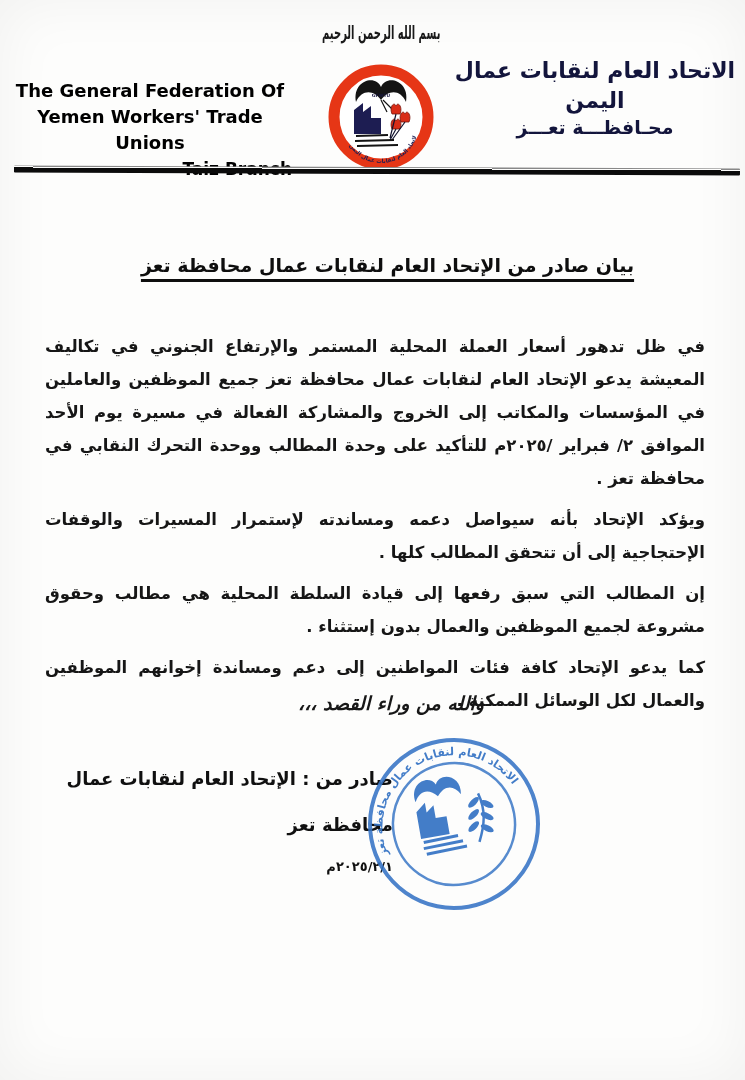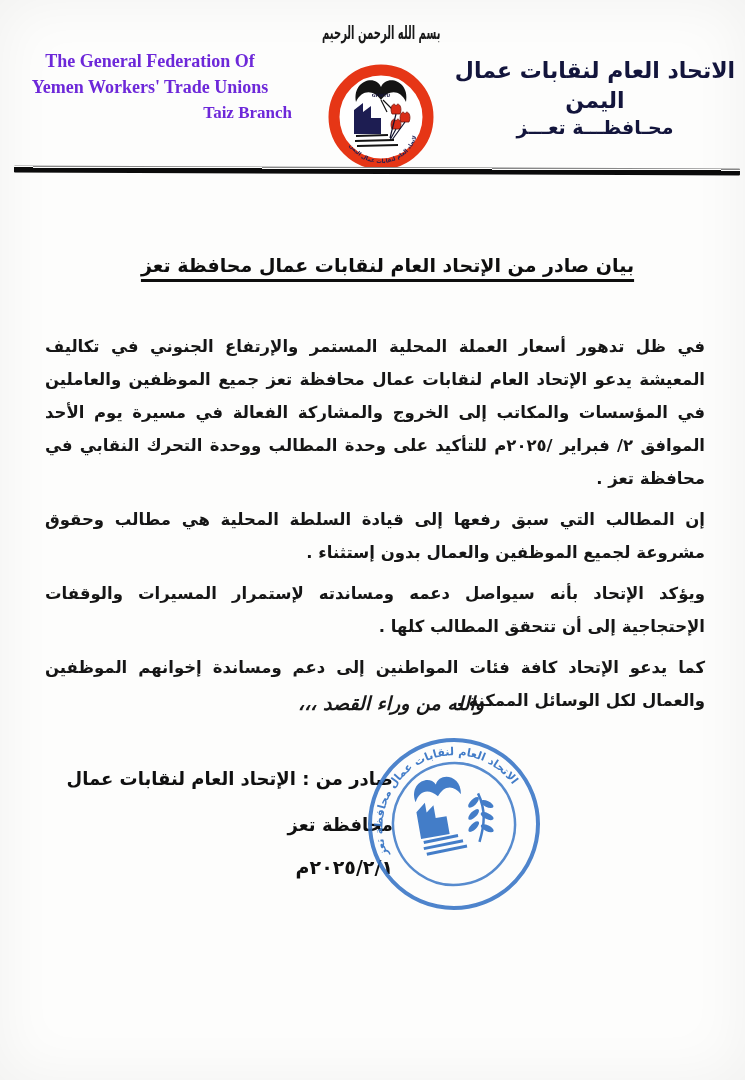--- a/index.html
+++ b/index.html
@@ -13,23 +13,23 @@
     font-family:"DejaVu Sans",sans-serif;
   }
   
   .bismillah{
     position:absolute;left:322px;top:22px;width:110px;height:34px;
     text-align:center;font-size:10px;font-weight:bold;color:#1a1a1a;
     letter-spacing:-1px;transform:scaleY(1.9);transform-origin:top center;
     white-space:nowrap;
   }
   .hdr-en{
-    position:absolute;left:8px;top:48px;width:284px;
-    text-align:center;color:#6d28d9;font-weight:bold;
-    font-size:18px;line-height:26px;font-family:Liberation Serif, serif;
+    position:absolute;left:8px;top:78px;width:284px;
+    text-align:center;color:#000000;font-weight:bold;
+    font-size:18px;line-height:26px;
   }
   .hdr-en .l3{font-size:17px;text-align:right;}
   .hdr-ar{
     position:absolute;right:0;top:56px;width:300px;
     text-align:center;color:#13153c;font-weight:bold;direction:rtl;
   }
   .hdr-ar .l1{font-size:22px;line-height:30px;}
   .hdr-ar .l2{font-size:19px;}
   .logo{position:absolute;left:322px;top:56px;}
   .rule{
@@ -58,21 +58,21 @@
     text-align:center;transform:translateX(16px);
     direction:rtl;font-style:italic;font-weight:bold;font-size:19px;color:#171717;
   }
   
   .signature{
     position:absolute;left:58px;top:766px;width:335px;
     text-align:right;direction:rtl;color:#101010;font-weight:bold;
   }
   .sig-issued{font-size:18px;line-height:26px;margin-bottom:20px;}
   .sig-branch{font-size:18px;line-height:26px;margin-bottom:16px;}
-  .sig-date{font-size:19px;line-height:26px;}
+  .sig-date{font-size:13px;line-height:26px;}
   .stamp-wrap{
     position:absolute;left:364px;top:734px;width:180px;height:180px;
     transform:rotate(-10deg);opacity:.93;
   }
 </style>
 </head>
 <body>
 
 <div class="page">
 
@@ -124,22 +124,22 @@
   </div>
 
   <div class="rule"></div>
 
   <div class="title">
     <span class="u">بيان صادر من الإتحاد العام لنقابات عمال محافظة تعز</span>
   </div>
 
   <div class="body-text">
     <p>في ظل تدهور أسعار العملة المحلية المستمر والإرتفاع الجنوني في تكاليف المعيشة يدعو الإتحاد العام لنقابات عمال محافظة تعز جميع الموظفين والعاملين في المؤسسات والمكاتب إلى الخروج والمشاركة الفعالة في مسيرة يوم الأحد الموافق ٢/ فبراير /٢٠٢٥م للتأكيد على وحدة المطالب ووحدة التحرك النقابي في محافظة تعز .</p>
+    <p>ويؤكد الإتحاد بأنه سيواصل دعمه ومساندته لإستمرار المسيرات والوقفات الإحتجاجية إلى أن تتحقق المطالب كلها .</p>
     <p>إن المطالب التي سبق رفعها إلى قيادة السلطة المحلية هي مطالب وحقوق مشروعة لجميع الموظفين والعمال بدون إستثناء .</p>
-    <p>ويؤكد الإتحاد بأنه سيواصل دعمه ومساندته لإستمرار المسيرات والوقفات الإحتجاجية إلى أن تتحقق المطالب كلها .</p>
     <p>كما يدعو الإتحاد كافة فئات المواطنين إلى دعم ومساندة إخوانهم الموظفين والعمال لكل الوسائل الممكنة .</p>
   </div>
 
   <div class="closing">والله من وراء القصد ،،،</div>
 
   <div class="signature">
     <div class="sig-issued">صادر من : الإتحاد العام لنقابات عمال</div>
     <div class="sig-branch">محافظة تعز</div>
     <div class="sig-date">٢٠٢٥/٢/١م</div>
   </div>

